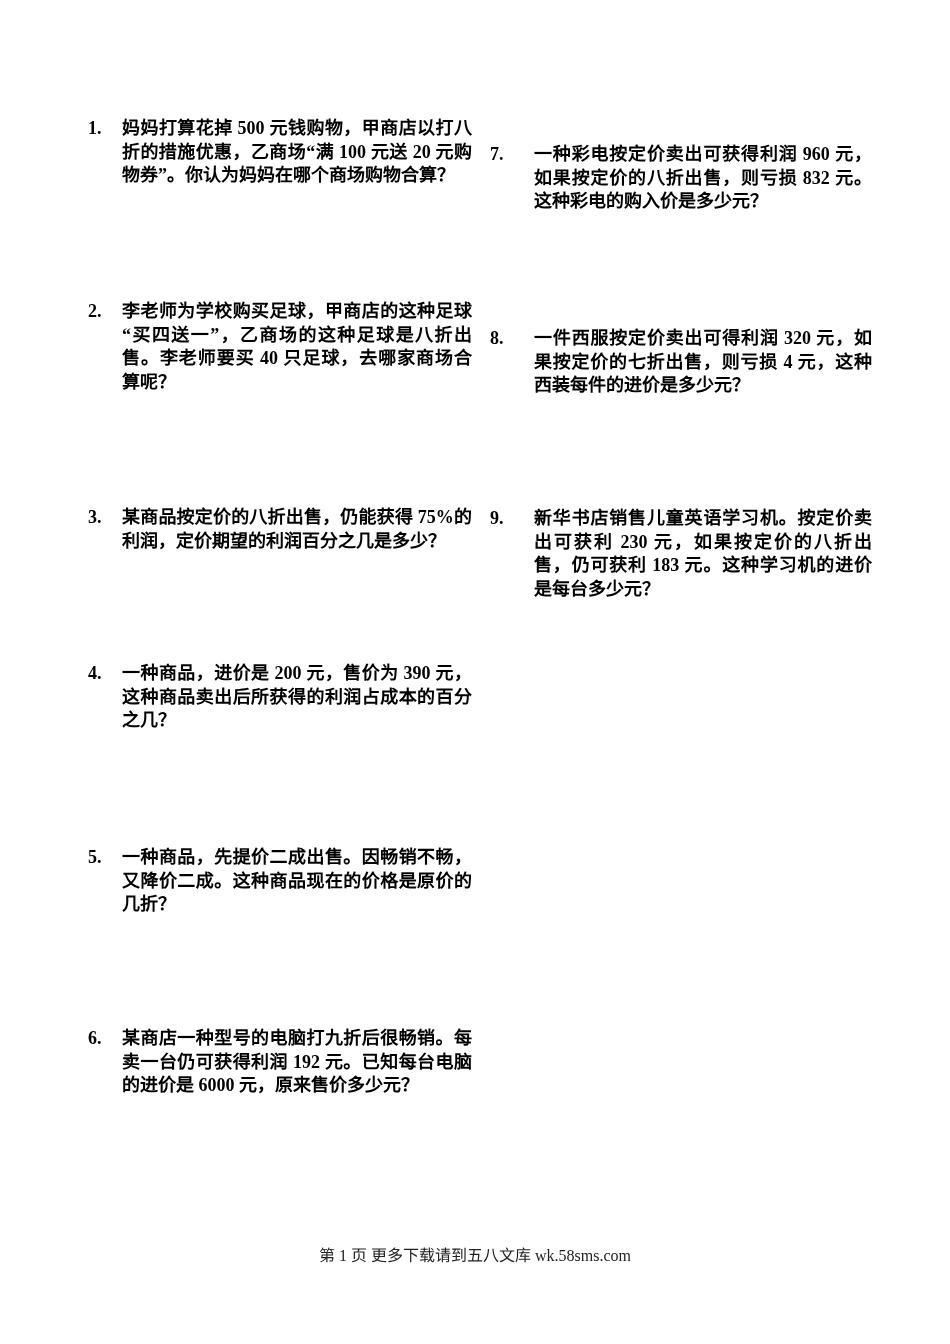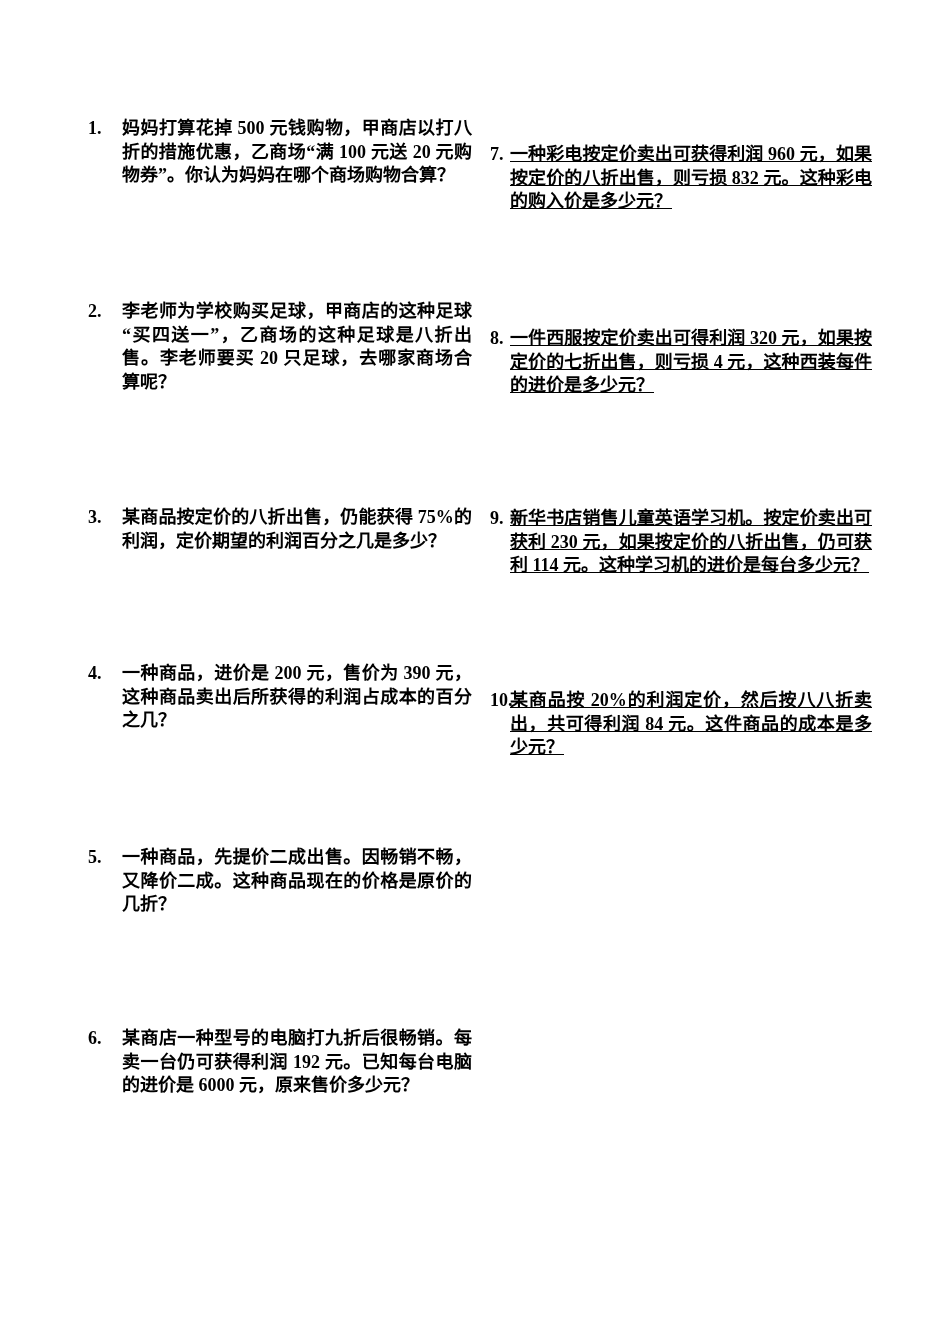--- a/index.html
+++ b/index.html
@@ -22,21 +22,21 @@
     color: #000000;
   }
   .problem .num {
     position: absolute;
     left: 0; top: 0;
     font-weight: 700;
   }
   .col-left  { left: 88px;  width: 384px; }
   .col-left  .txt { margin-left: 34px; }
   .col-right { left: 490px; width: 382px; }
-  .col-right .txt { margin-left: 20px; text-decoration: underline; }
+  .col-right .txt { margin-left: 44px; }
   .txt {
     text-align: justify;
     text-justify: inter-ideograph;
   }
   .p1  { top: 117px; }
   .p2  { top: 300px; }
   .p3  { top: 506px; }
   .p4  { top: 662px; }
   .p5  { top: 846px; }
   .p6  { top: 1027px; }
@@ -59,21 +59,21 @@
 
 <div class="page">
 
   <div class="problem col-left p1">
     <span class="num">1.</span>
     <div class="txt">妈妈打算花掉 500 元钱购物，甲商店以打八折的措施优惠，乙商场“满 100 元送 20 元购物券”。你认为妈妈在哪个商场购物合算？</div>
   </div>
 
   <div class="problem col-left p2">
     <span class="num">2.</span>
-    <div class="txt">李老师为学校购买足球，甲商店的这种足球“买四送一”，乙商场的这种足球是八折出售。李老师要买 20 只足球，去哪家商场合算呢？</div>
+    <div class="txt">李老师为学校购买足球，甲商店的这种足球“买四送一”，乙商场的这种足球是八折出售。李老师要买 40 只足球，去哪家商场合算呢？</div>
   </div>
 
   <div class="problem col-left p3">
     <span class="num">3.</span>
     <div class="txt">某商品按定价的八折出售，仍能获得 75%的利润，定价期望的利润百分之几是多少？</div>
   </div>
 
   <div class="problem col-left p4">
     <span class="num">4.</span>
     <div class="txt">一种商品，进价是 200 元，售价为 390 元，这种商品卖出后所获得的利润占成本的百分之几？</div>
@@ -94,22 +94,19 @@
     <div class="txt">一种彩电按定价卖出可获得利润 960 元，如果按定价的八折出售，则亏损 832 元。这种彩电的购入价是多少元？</div>
   </div>
 
   <div class="problem col-right p8">
     <span class="num">8.</span>
     <div class="txt">一件西服按定价卖出可得利润 320 元，如果按定价的七折出售，则亏损 4 元，这种西装每件的进价是多少元？</div>
   </div>
 
   <div class="problem col-right p9">
     <span class="num">9.</span>
-    <div class="txt">新华书店销售儿童英语学习机。按定价卖出可获利 230 元，如果按定价的八折出售，仍可获利 114 元。这种学习机的进价是每台多少元？</div>
+    <div class="txt">新华书店销售儿童英语学习机。按定价卖出可获利 230 元，如果按定价的八折出售，仍可获利 183 元。这种学习机的进价是每台多少元？</div>
   </div>
 
-  <div class="problem col-right p10">
-    <span class="num">10.</span>
-    <div class="txt">某商品按 20%的利润定价，然后按八八折卖出，共可得利润 84 元。这件商品的成本是多少元？</div>
-  </div>
 
+  <div class="footer">第 1 页 更多下载请到五八文库 wk.58sms.com</div>
 
 </div>
 
 </body></html>

